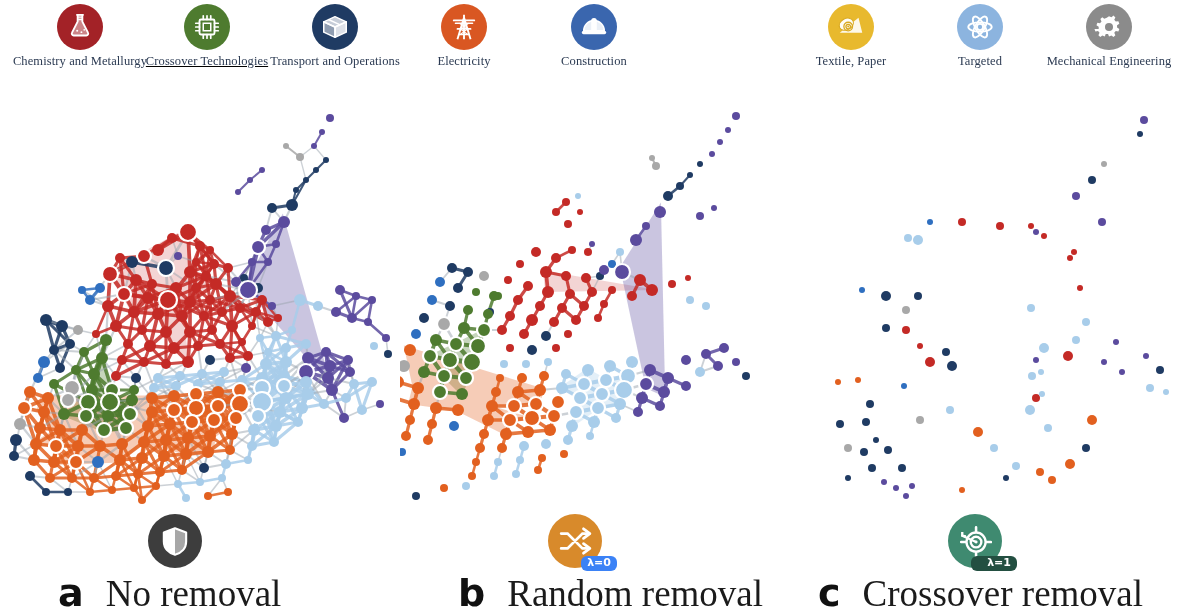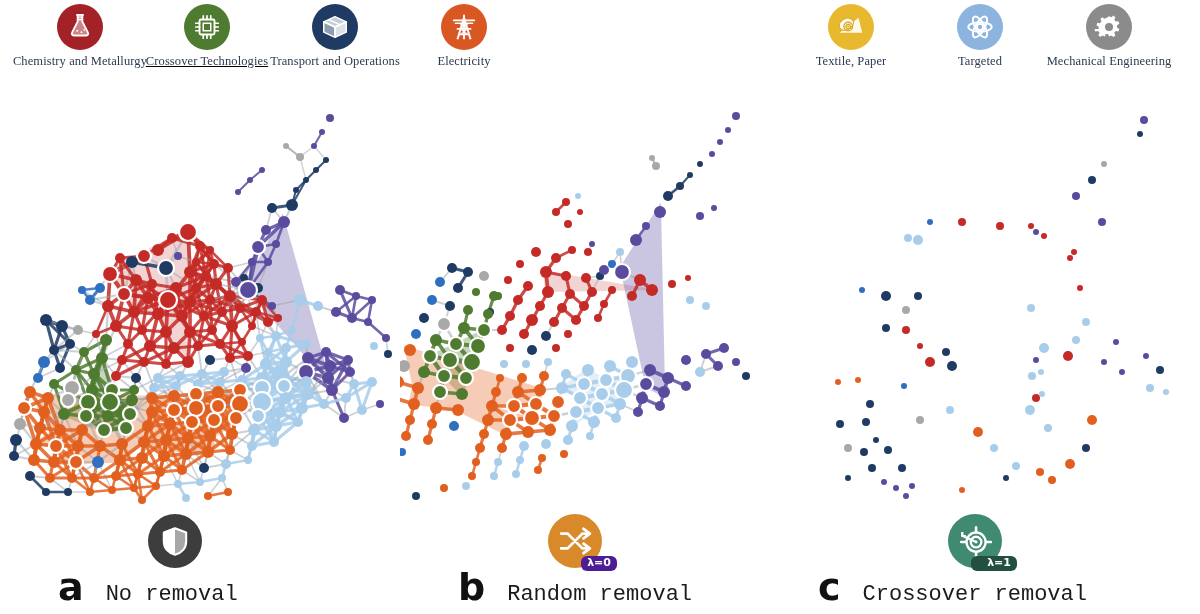--- a/index.html
+++ b/index.html
@@ -54,24 +54,23 @@
   .caption-row{
     position:absolute;bottom:2px;left:0;width:100%;
     display:flex;align-items:baseline;
   }
   .panel-letter{
     font-family:"DejaVu Sans", sans-serif;
     font-size:38px;font-weight:bold;color:#111111;
     line-height:38px;
   }
   .panel-caption{
-    font-family:Liberation Mono, monospace;
-    font-size:22px;color:#1b1b1b;line-height:34px;
+    font-family:Liberation Serif, serif;
+    font-size:37px;color:#1b1b1b;line-height:34px;
     font-weight:400;
-    text-align:right;
   }
 </style>
 </head>
 <body>
 
 <div id="root">
 
   <div id="legend">
       <div class="legend-item" style="left: 10px;">
         <div class="legend-icon" style="background: rgb(163, 34, 39);">
@@ -111,20 +110,31 @@
         <div class="legend-icon" style="background: rgb(31, 59, 99);">
           <svg width="30" height="30" viewBox="0 0 32 32" aria-hidden="true">
             <path d="M16 5 4 10.5 16 16l12-5.5z" fill="rgba(255,255,255,.75)" stroke="#ffffff" stroke-width="1.6" stroke-linejoin="round"></path>
                <path d="M4 10.5v11L16 27V16z" fill="rgba(255,255,255,.5)" stroke="#ffffff" stroke-width="1.6" stroke-linejoin="round"></path>
                <path d="M28 10.5v11L16 27V16z" fill="rgba(255,255,255,.85)" stroke="#ffffff" stroke-width="1.6" stroke-linejoin="round"></path>
                <path d="M9 8l12 5.4" stroke="#ffffff" stroke-width="1.6"></path>
           </svg>
         </div>
         <div class="legend-label">Transport and
 Operations</div>
+      </div>
+      <div class="legend-item" style="left: 524px;">
+        <div class="legend-icon" style="background: rgb(58, 102, 174);">
+          <svg width="30" height="30" viewBox="0 0 32 32" aria-hidden="true">
+            <path d="M5 20a11 11 0 0 1 22 0z" fill="rgba(255,255,255,.9)" stroke="#ffffff" stroke-width="1.5"></path>
+               <path d="M13 9.5a3 3 0 0 1 6 0V20h-6z" fill="#ffffff"></path>
+               <rect x="3" y="20" width="26" height="3.6" rx="1.8" fill="#ffffff"></rect>
+               <path d="M6 20v-1M26 20v-1" stroke="#ffffff" stroke-width="1.4"></path>
+          </svg>
+        </div>
+        <div class="legend-label">Construction</div>
       </div>
       <div class="legend-item" style="left: 781px;">
         <div class="legend-icon" style="background: rgb(232, 185, 46);">
           <svg width="30" height="30" viewBox="0 0 32 32" aria-hidden="true">
             <path d="M4 22 24 6l4 16z" fill="rgba(255,255,255,.9)"></path>
                <ellipse cx="11" cy="13" rx="8" ry="6" transform="rotate(-28 11 13)" fill="rgba(255,255,255,.95)" stroke="#d9a91f" stroke-width="1"></ellipse>
                <circle cx="13" cy="15.5" r="4.6" fill="none" stroke="#d9a91f" stroke-width="1.4"></circle>
                <circle cx="13" cy="15.5" r="2.4" fill="none" stroke="#d9a91f" stroke-width="1.4"></circle>
                <circle cx="13" cy="15.5" r="1" fill="#d9a91f"></circle>
           </svg>
@@ -1749,21 +1759,21 @@
         <span class="panel-caption" style="margin-left: 22px;">No removal</span>
       </div>
     </div>
   <div class="footer-block" id="footer-b" style="left:400px;top:510px;width:400px;">
       <div class="badge-wrap" style="left: 148px; top: 4px;">
         <div class="badge-circle" style="background: rgb(216, 138, 43);">
           <svg width="34" height="34" viewBox="0 0 32 32" aria-hidden="true">
             <path d="M3 9h6l14 14h6M3 23h6l14-14h6" fill="none" stroke="#ffffff" stroke-width="2.6" stroke-linecap="round"></path>
                <path d="M24 4.5 30 9l-6 4.5M24 18.5 30 23l-6 4.5" fill="none" stroke="#ffffff" stroke-width="2.6" stroke-linecap="round" stroke-linejoin="round"></path>
           </svg>
-          <span class="lambda-chip" style="background: #4c1d95;">λ=0</span>
+          <span class="lambda-chip" style="background: #3b82f6;">λ=0</span>
         </div>
       </div>
       <div class="caption-row">
         <span class="panel-letter" style="margin-left: 58px;">b</span>
         <span class="panel-caption" style="margin-left: 22px; margin-top: 20px;">Random removal</span>
       </div>
     </div>
   <div class="footer-block" id="footer-c" style="left:800px;top:510px;width:400px;">
       <div class="badge-wrap" style="left: 148px; top: 4px;">
         <div class="badge-circle" style="background: rgb(63, 138, 112);">

